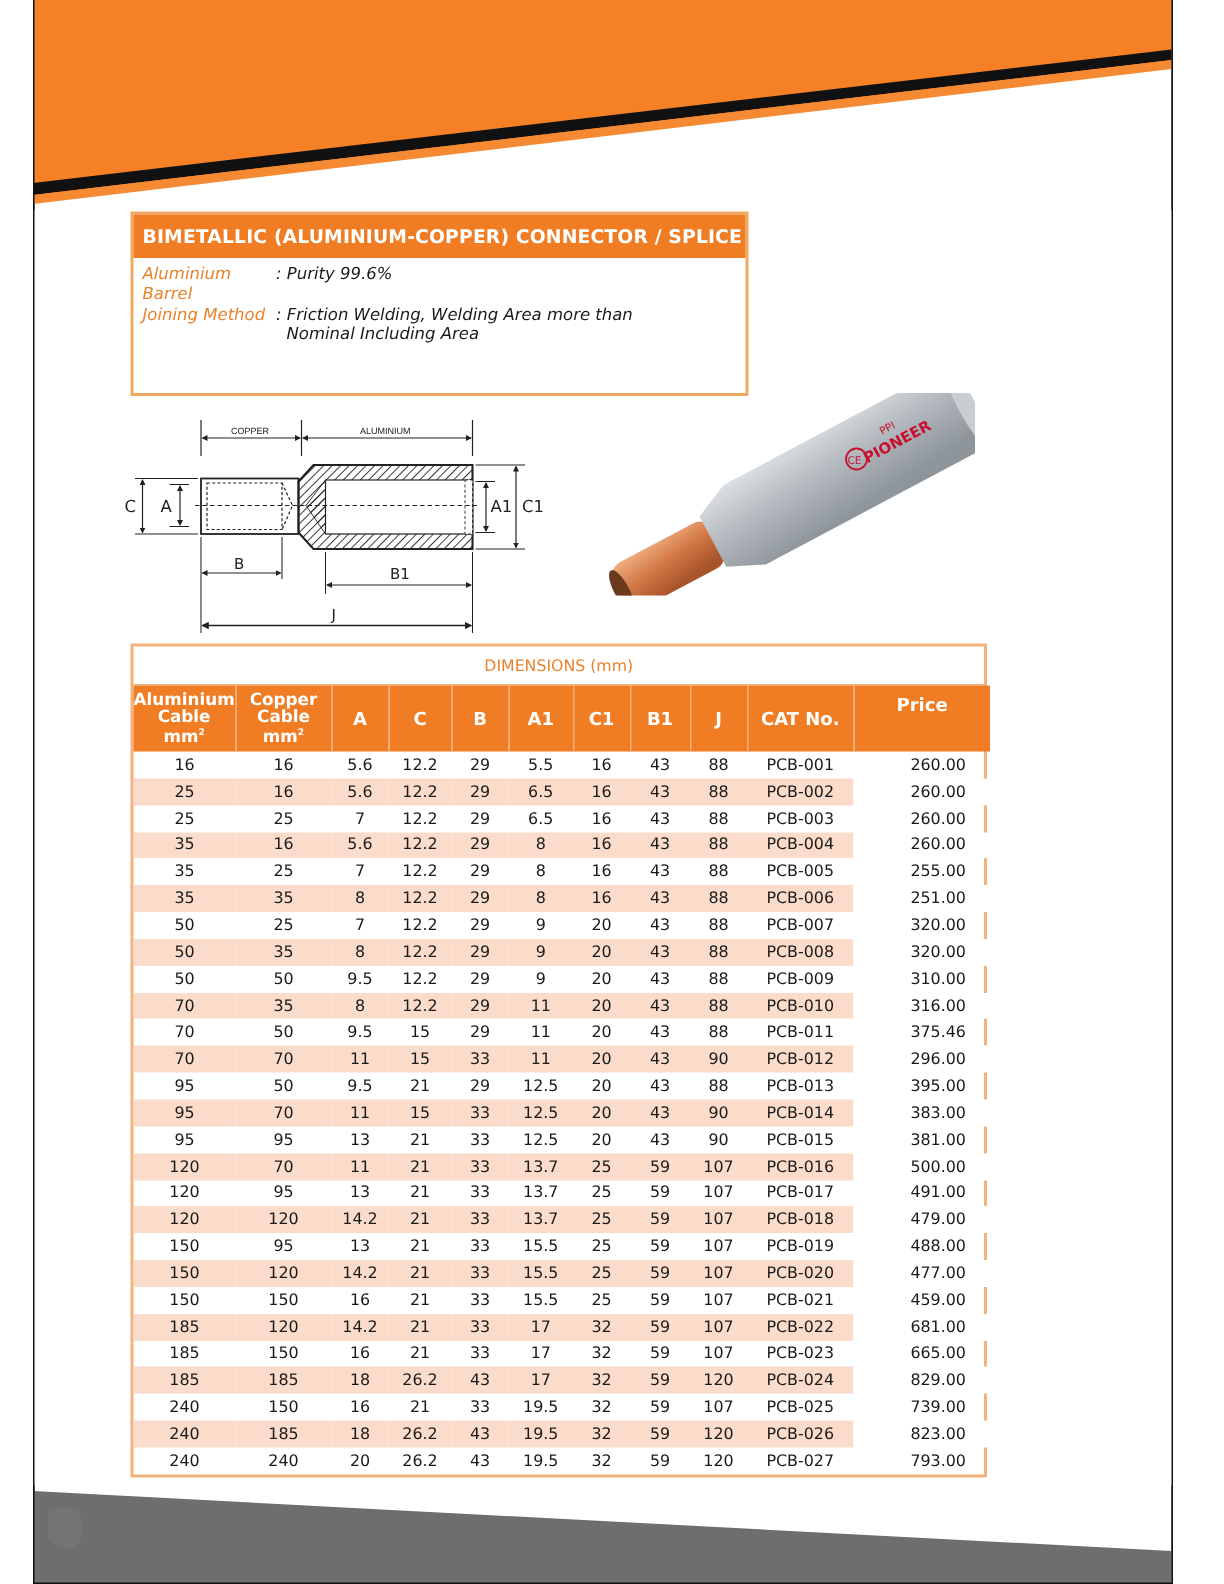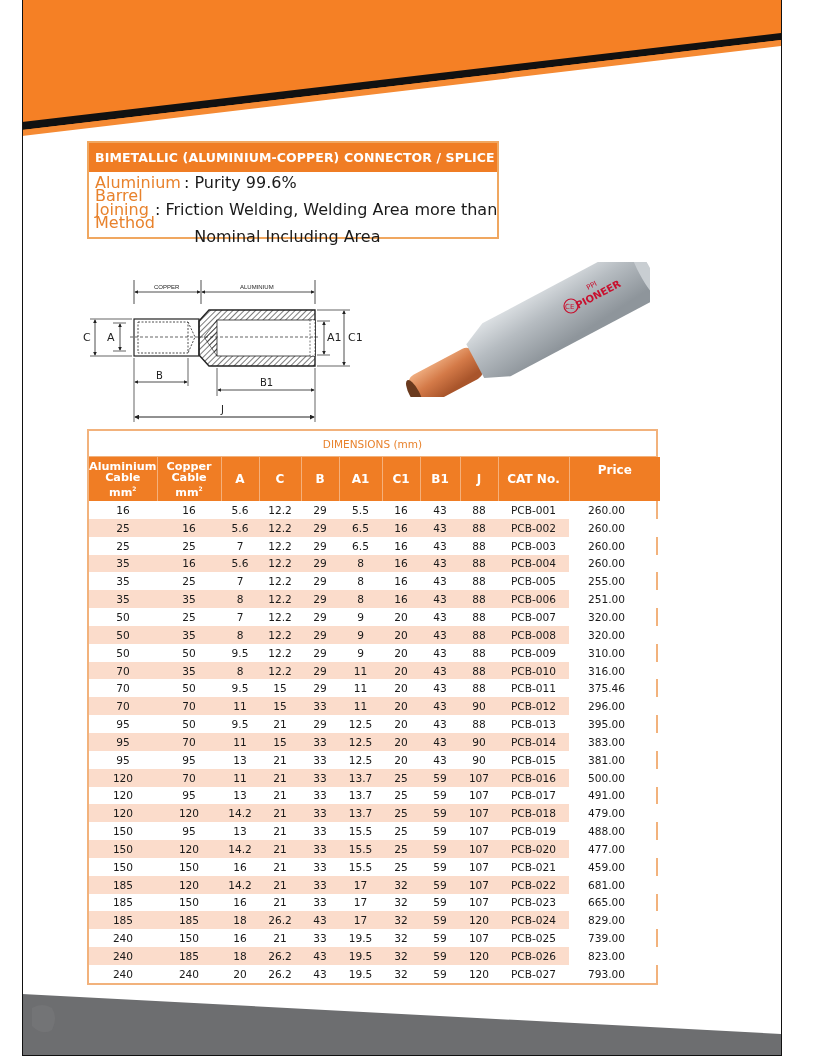--- a/index.html
+++ b/index.html
@@ -6,25 +6,25 @@
   html, body { width: 816px; height: 1056px; background: #ffffff; overflow: hidden; }
   body { font-family: "DejaVu Sans", sans-serif; position: relative; }
 
   .page { position: absolute; left: 22px; top: 0; width: 760px; height: 1056px;
           border-left: 1px solid #111; border-right: 1px solid #111; background: #fff; overflow: hidden; }
 
   .top-banner { position: absolute; left: 0; top: 0; width: 816px; height: 140px; }
   .bottom-banner { position: absolute; left: 0; top: 990px; width: 816px; height: 66px; }
 
   
-  .spec-box { position: absolute; left: 87px; top: 141px; width: 412px; height: 98px;
+  .spec-box { position: absolute; left: 87px; top: 141px; width: 412px; height: 123px;
               border: 2px solid #f0a760; background: #fff; }
   .spec-title { background: #f07d24; color: #fff; font-weight: bold; font-size: 12.5px;
                 height: 29px; line-height: 29px; padding-left: 6px; letter-spacing: 0.1px; }
-  .spec-list { padding: 4px 0 0 6px; font-size: 16px; line-height: 13.4px; }
+  .spec-list { padding: 4px 0 0 6px; font-size: 11px; line-height: 13.4px; font-style: italic; }
   .spec-row { display: flex; }
   .spec-label { width: 89px; color: #e8822c; }
   .spec-value { color: #1a1a1a; white-space: pre; }
 
   
   .diagram { position: absolute; left: 80px; top: 276px; width: 300px; height: 150px; }
 
   
   .product { position: absolute; left: 400px; top: 262px; width: 250px; height: 135px; }
 
@@ -35,21 +35,21 @@
                  font-weight: normal; font-size: 10.5px; border-bottom: 1px solid #f2b27c; }
   table { border-collapse: collapse; width: 100%; table-layout: fixed; }
   thead th { background: #f07d24; color: #fff; font-weight: bold; font-size: 12px;
              height: 44px; border-right: 1px solid #f5b07a; line-height: 11px; }
   thead th:last-child { border-right: none; }
   thead th.multi { font-size: 11.2px; }
   thead th sup { font-size: 6px; }
   tbody td { font-size: 10.6px; color: #1a1a1a; text-align: center; height: 17.85px; padding: 0; }
   tbody tr.alt td { background: #fbdccb; }
   tbody tr.alt td.price { background: #ffffff; }
-  td.price { text-align: center; padding-right: 16px; }
+  td.price { text-align: right; padding-right: 16px; }
 </style>
 </head>
 <body>
 
 <div class="page"></div>
 
 <svg class="top-banner" viewBox="0 0 816 140" width="816" height="140">
   <polygon points="22,0 781,0 781,44 22,135" fill="#f58025"></polygon>
   <polygon points="22,122 781,33 781,40 22,130" fill="#111111"></polygon>
   <polygon points="22,130 781,40 781,46 22,136" fill="#f58a33"></polygon>

